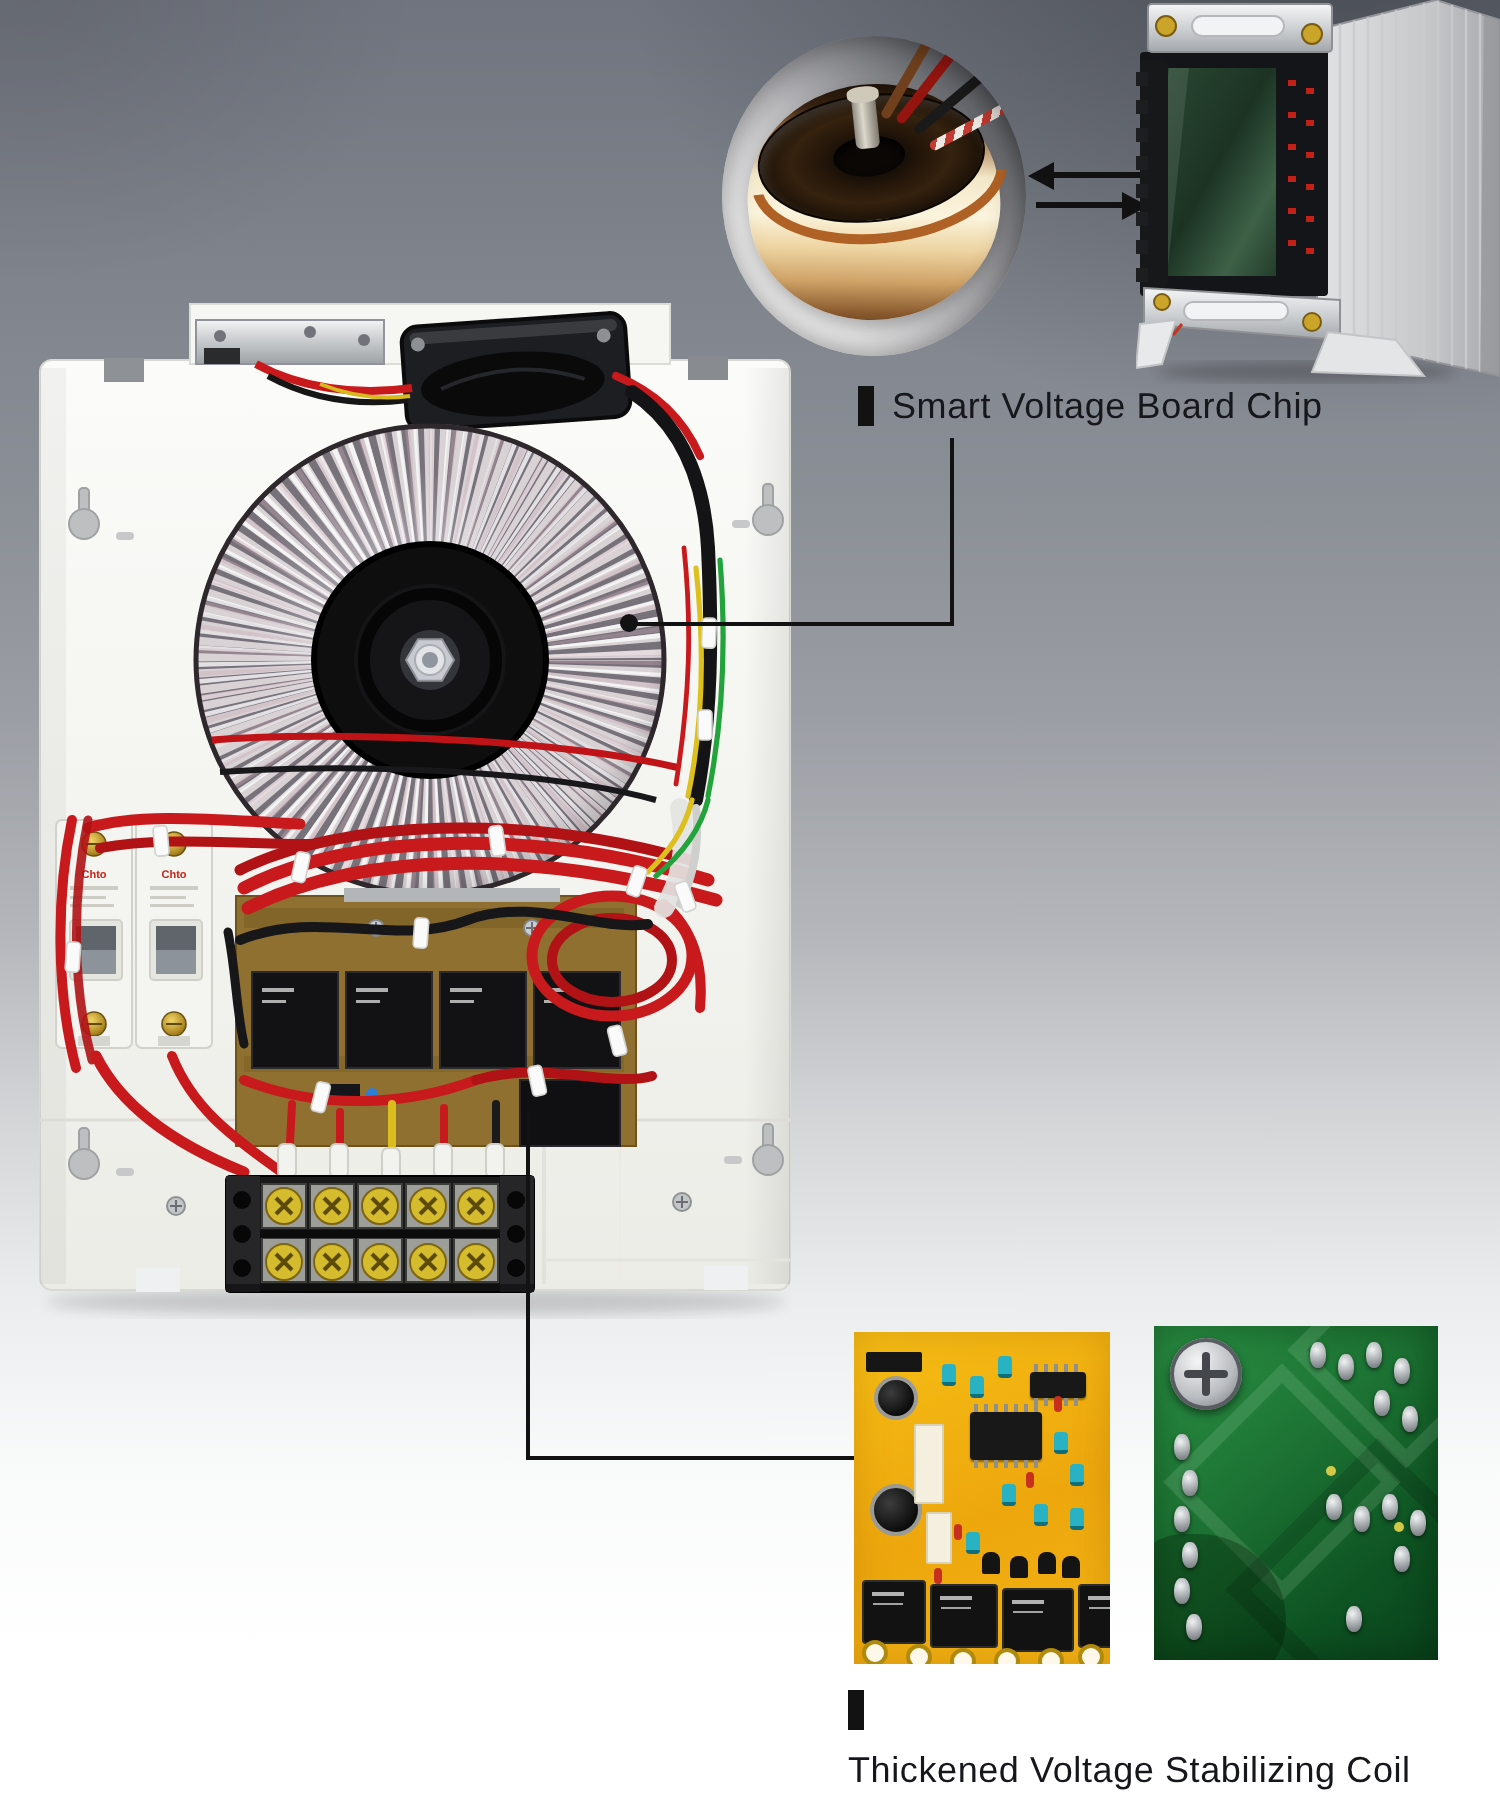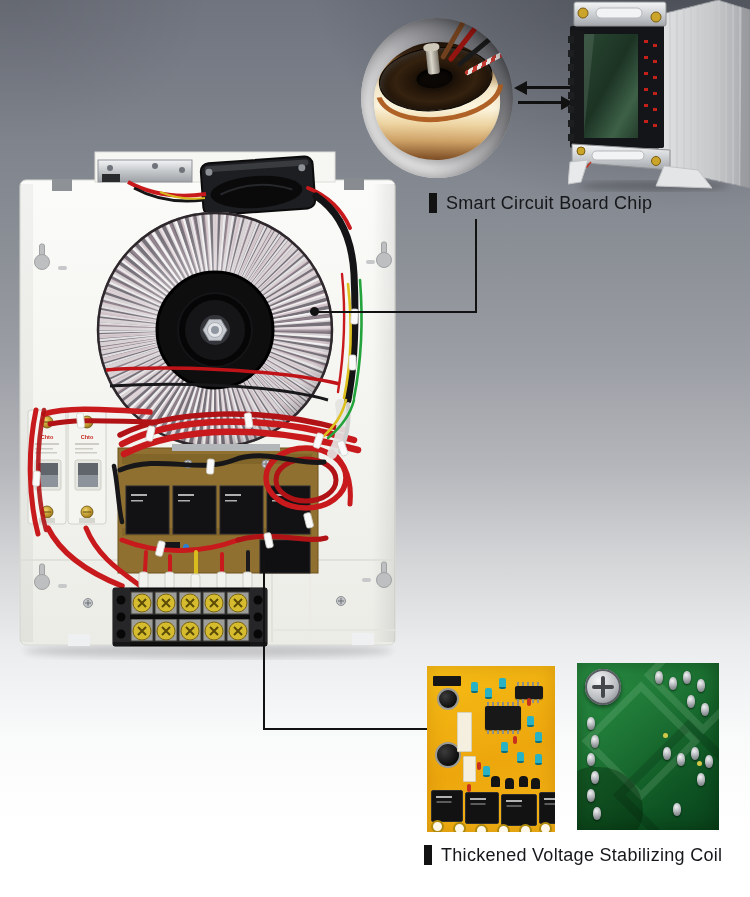--- a/index.html
+++ b/index.html
@@ -493,21 +493,21 @@
           <stop offset="1" stop-color="#a3a6aa"></stop>
       </linearGradient>
     </defs>
   </svg>
 
   <div class="cdot" style="left:310px;top:307px;"></div>
   <div class="cline" style="left:315px;top:311px;width:161px;height:2px;"></div>
   <div class="cline" style="left:475px;top:219px;width:2px;height:94px;"></div>
   <div class="callout-label" style="left:429px;top:192px;">
     <div class="bullet"></div>
-    <div class="callout-text">Smart Circuit Board Chip</div>
+    <div class="callout-text">Smart Voltage Board Chip</div>
   </div>
 
   <div class="cline" style="left:263px;top:556px;width:2px;height:174px;"></div>
   <div class="cline" style="left:263px;top:728px;width:166px;height:2px;"></div>
 
   <div class="photo pcb-yellow" style="left:427px;top:666px;width:128px;height:166px;">
     <div class="chip" style="left:6px;top:10px;width:28px;height:10px;"></div>
     <div class="elcap" style="left:10px;top:22px;width:18px;height:18px;"></div>
     <div class="elcap" style="left:8px;top:76px;width:22px;height:22px;"></div>
     <div class="whiterect" style="left:30px;top:46px;width:13px;height:38px;"></div>
@@ -564,18 +564,18 @@
     <div class="spin" style="left:86px;top:84px;"></div>
     <div class="spin" style="left:100px;top:90px;"></div>
     <div class="spin" style="left:114px;top:84px;"></div>
     <div class="spin" style="left:128px;top:92px;"></div>
     <div class="spin" style="left:120px;top:110px;"></div>
     <div class="spin" style="left:96px;top:140px;"></div>
     <div class="glint" style="left:86px;top:70px;"></div>
     <div class="glint" style="left:120px;top:98px;"></div>
   </div>
 
-  <div class="callout-label" style="left:424px;top:844px;">
+  <div class="callout-label" style="left:424px;top:844px;flex-direction:column;">
     <div class="bullet"></div>
     <div class="callout-text">Thickened Voltage Stabilizing Coil</div>
   </div>
 
 </div>
 
 </body></html>

